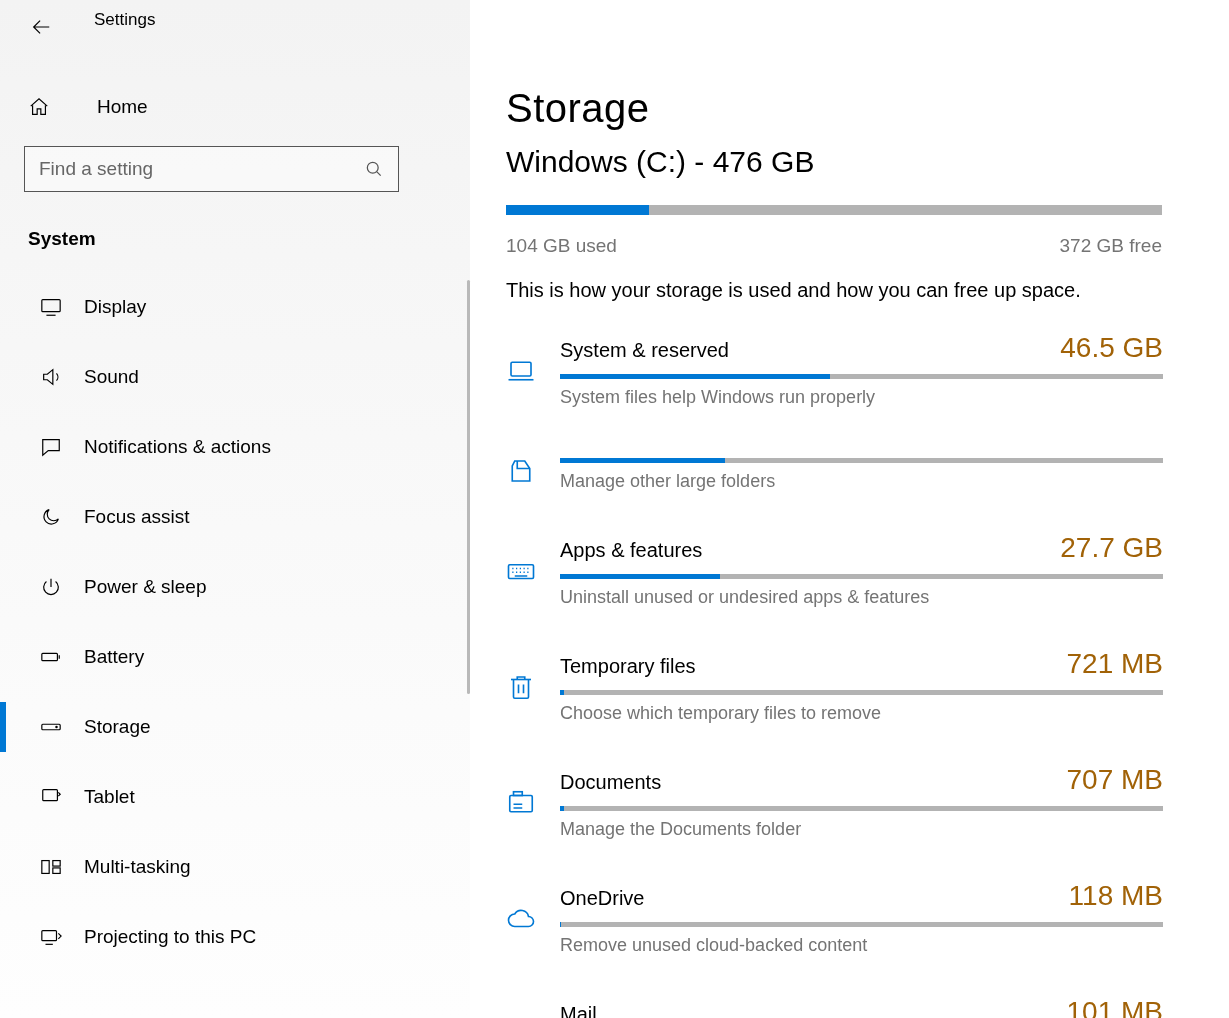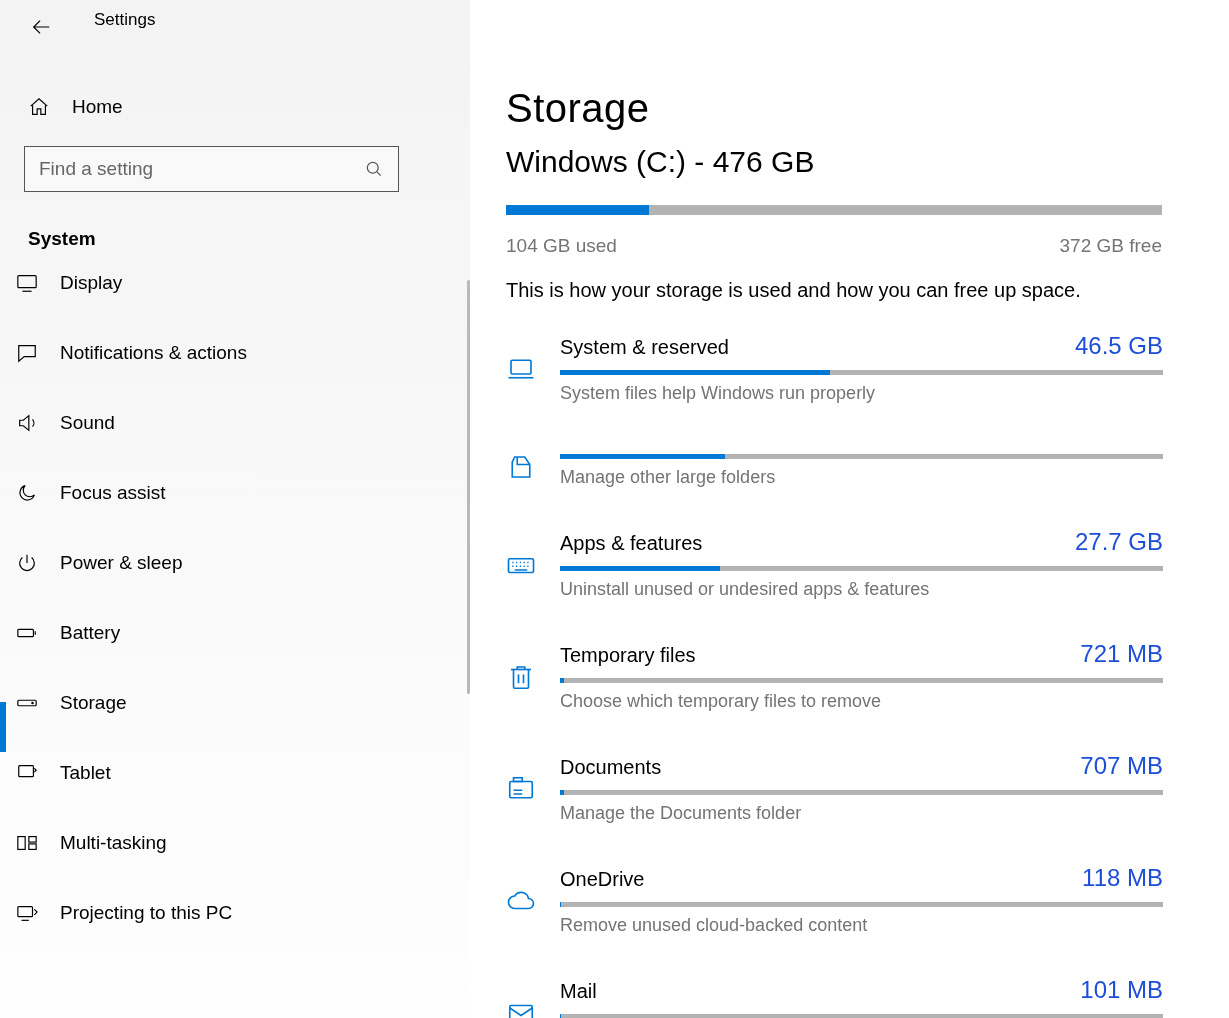--- a/index.html
+++ b/index.html
@@ -33,20 +33,21 @@
   font-size: 17px;
   margin-left: 36px;
   color: #000;
 }
 .home-row {
   display: flex;
   align-items: center;
   padding: 18px 0 18px 28px;
   margin-top: 18px;
   cursor: pointer;
+  gap: 25px;
 }
 .home-row .icon { width: 22px; display: flex; }
 .home-row .label { font-size: 19px; margin-left: 22px; }
 .search-wrap {
   margin: 10px 24px 18px 24px;
 }
 .search-box {
   width: 375px;
   height: 46px;
   border: 1px solid #555;
@@ -78,22 +79,23 @@
   position: absolute;
   right: 0;
   top: 8px;
   width: 3px;
   height: 414px;
   background: #b9b9b9;
   border-radius: 2px;
 }
 .nav-item {
   display: flex;
+  align-items: center;
   height: 70px;
-  padding-left: 16px;
+  padding-left: 40px;
   cursor: pointer;
   position: relative;
 }
 .nav-item.selected::before {
   content: '';
   position: absolute;
   left: 0; top: 10px; bottom: 10px;
   width: 6px;
   background: #0078d4;
 }
@@ -153,21 +155,21 @@
   display: flex;
   justify-content: flex-start;
 }
 .cat-body { flex: 1; }
 .cat-head {
   display: flex;
   justify-content: space-between;
   align-items: baseline;
 }
 .cat-name { font-size: 20px; color: #000; }
-.cat-size { font-size: 24px; color: #1d4ed8; margin-left: 18px; }
+.cat-size { font-size: 28px; color: #a16207; margin-left: 18px; }
 .cat-bar {
   height: 5px;
   background: #b3b3b3;
   margin-top: 10px;
   position: relative;
 }
 .cat-bar .fill {
   position: absolute; left:0; top:0; bottom:0;
   background: #0078d4;
 }
@@ -221,33 +223,33 @@
           <svg width="22" height="22" viewBox="0 0 24 24" fill="none" stroke="#000" stroke-width="1.3">
             <rect x="2" y="4" width="20" height="13" rx="1"></rect>
             <path d="M7 21h10"></path>
           </svg>
         </span>
       <span class="label">Display</span>
     </div>
     <div class="nav-item">
       <span class="icon">
           <svg width="22" height="22" viewBox="0 0 24 24" fill="none" stroke="#000" stroke-width="1.3">
-            <path d="M3 4h18v12H9l-6 5V4z"></path>
-          </svg>
-        </span>
-      <span class="label">Notifications &amp; actions</span>
-    </div>
-    <div class="nav-item">
-      <span class="icon">
-          <svg width="22" height="22" viewBox="0 0 24 24" fill="none" stroke="#000" stroke-width="1.3">
             <path d="M4 9v6h4l6 5V4l-6 5H4z"></path>
             <path d="M18 8a6 6 0 010 8"></path>
           </svg>
         </span>
       <span class="label">Sound</span>
+    </div>
+    <div class="nav-item">
+      <span class="icon">
+          <svg width="22" height="22" viewBox="0 0 24 24" fill="none" stroke="#000" stroke-width="1.3">
+            <path d="M3 4h18v12H9l-6 5V4z"></path>
+          </svg>
+        </span>
+      <span class="label">Notifications &amp; actions</span>
     </div>
     <div class="nav-item">
       <span class="icon">
           <svg width="22" height="22" viewBox="0 0 24 24" fill="none" stroke="#000" stroke-width="1.3">
             <path d="M20 14A8 8 0 1110 4a6.5 6.5 0 0010 10z"></path>
           </svg>
         </span>
       <span class="label">Focus assist</span>
     </div>
     <div class="nav-item">

